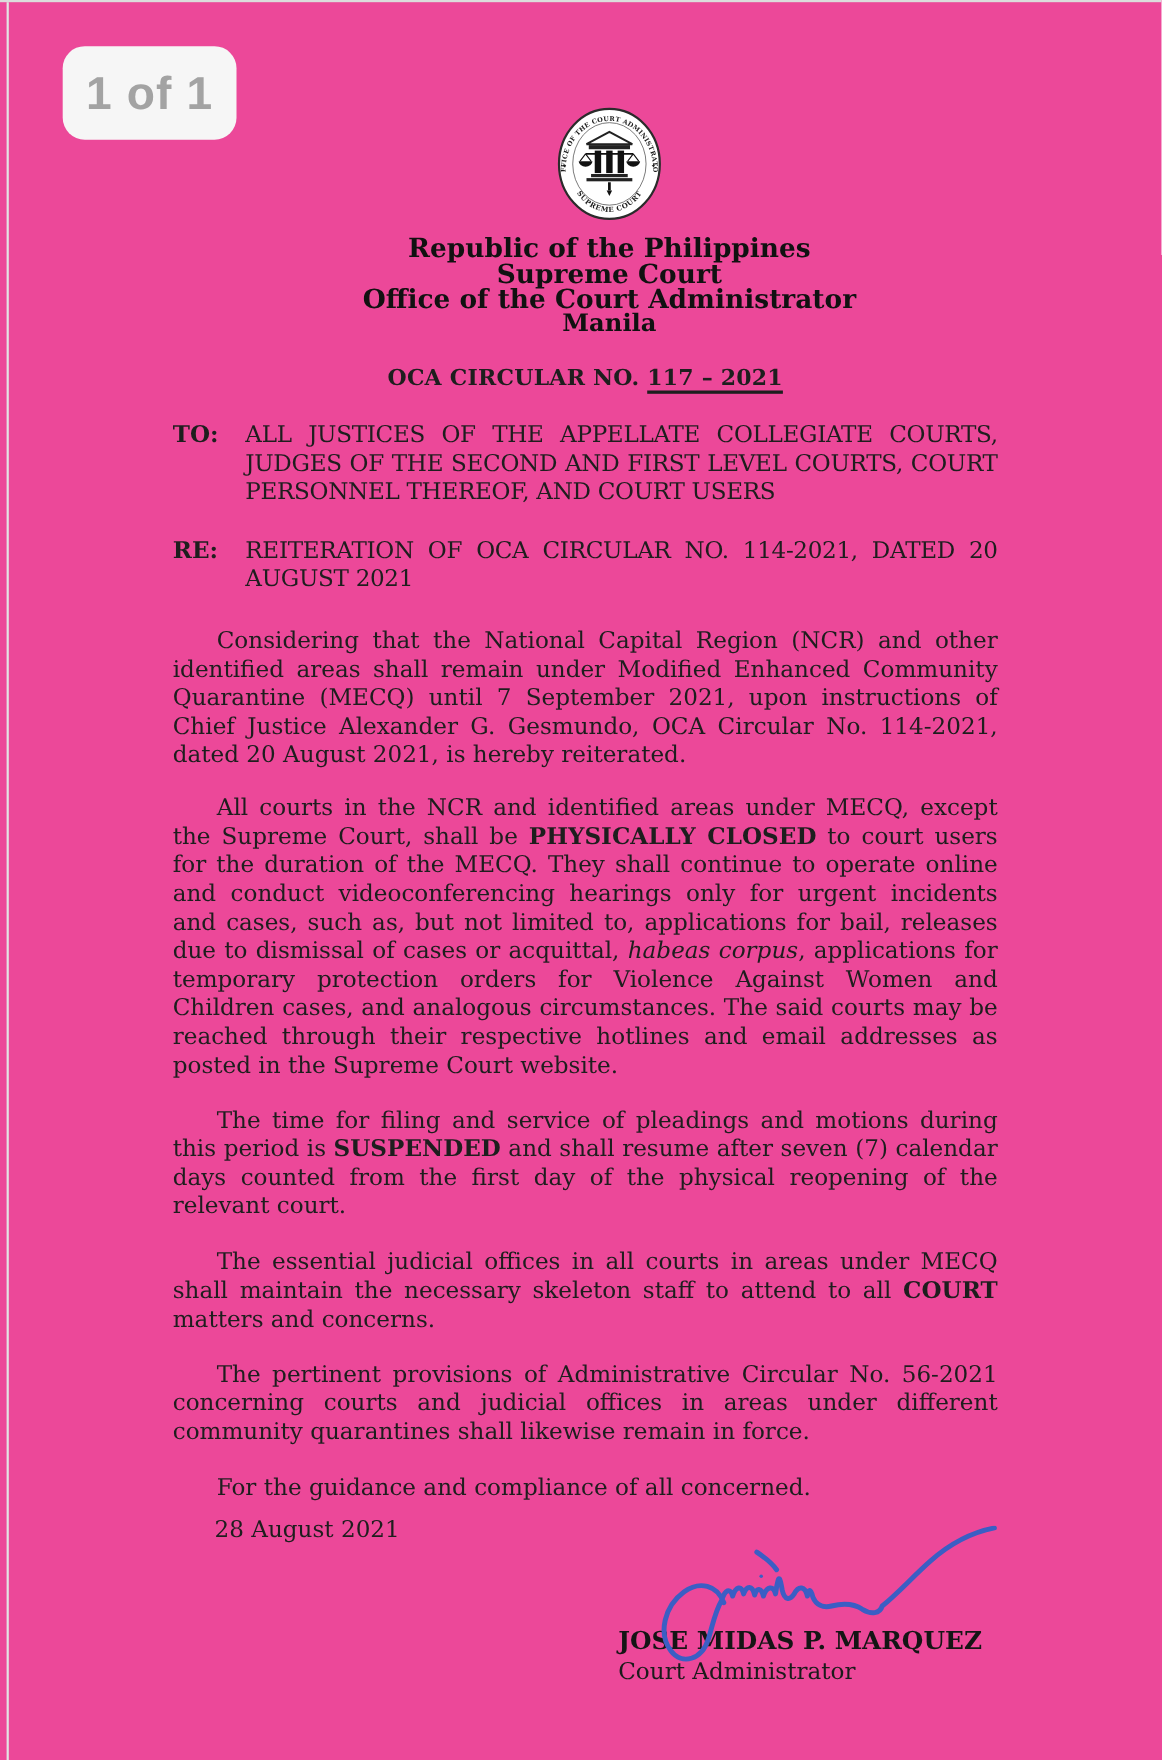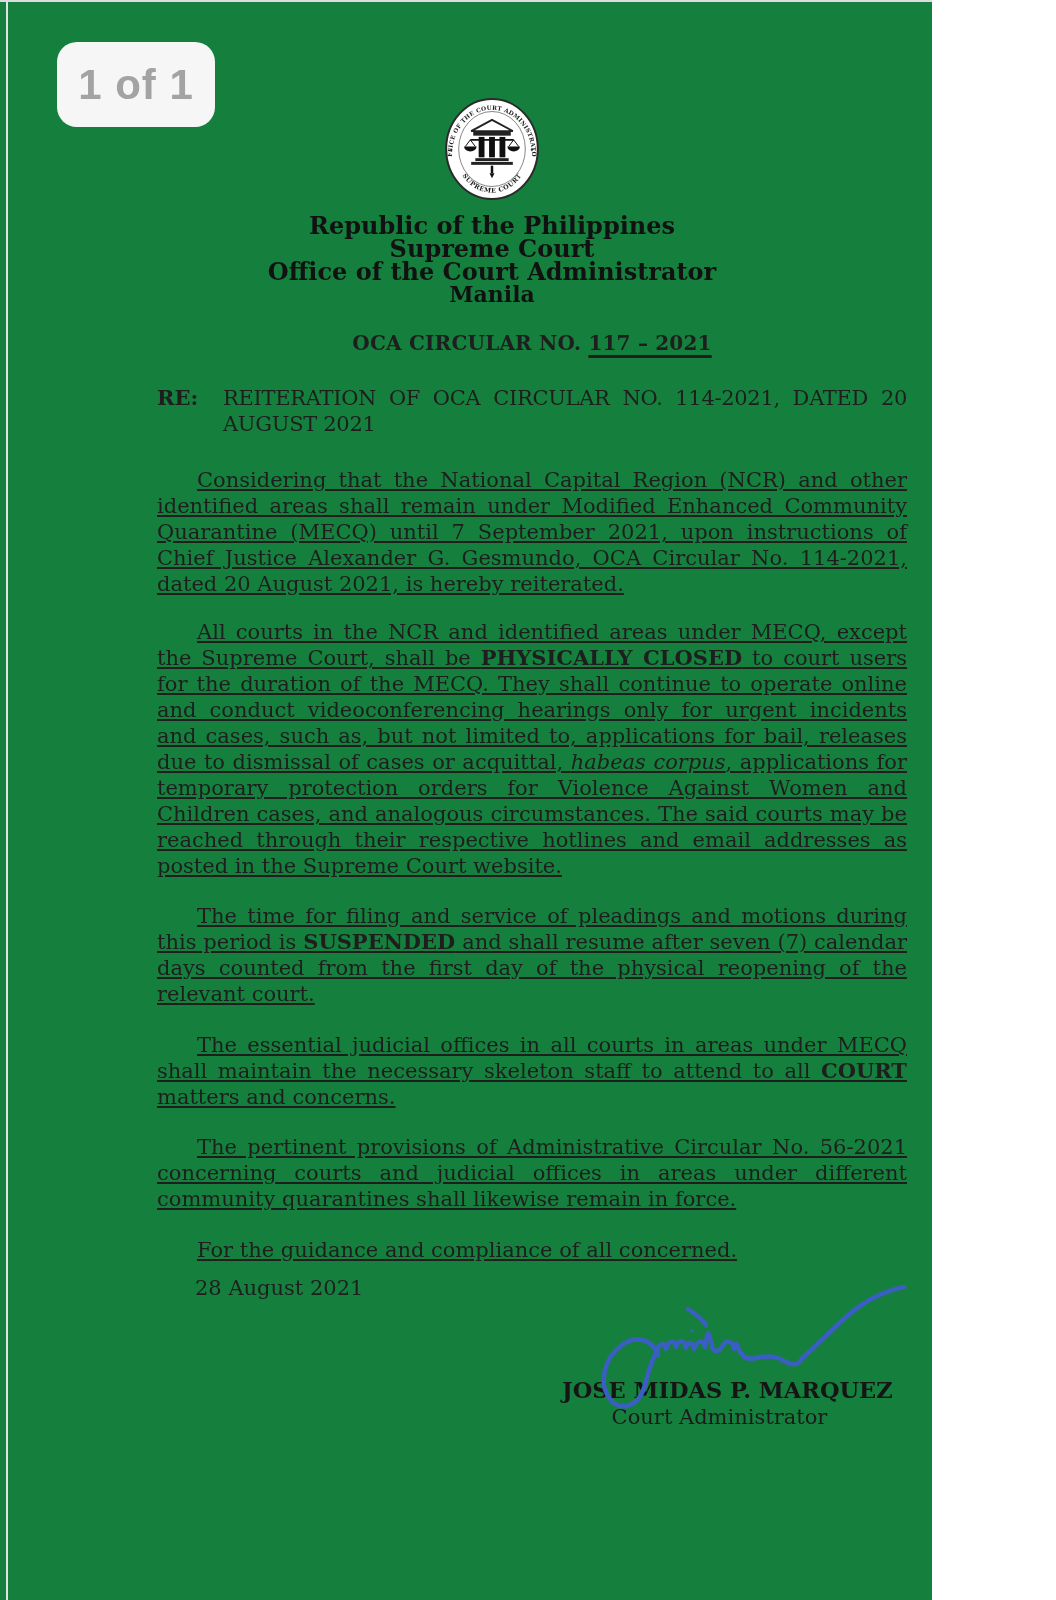--- a/index.html
+++ b/index.html
@@ -1,19 +1,19 @@
 <!DOCTYPE html>
 <html><head>
 <meta charset="utf-8">
 <style>
   html,body{margin:0;padding:0;background:#ffffff;}
   .page{
     position:relative;
-    width:932px;height:1600px;
-    background:#15803d;
+    width:1056px;height:1600px;
+    background:#ec4899;
     overflow:hidden;
     font-family:"DejaVu Serif", serif;
     color:#1e1e1e;
   }
   .edge-top{position:absolute;top:0;left:0;right:0;height:2px;background:#dcdcdc;}
   .edge-left{position:absolute;top:2px;left:6px;width:2px;height:1598px;background:#e3e3e3;}
 
   .page-badge{
     position:absolute;left:57px;top:42px;width:158px;height:85px;
     background:#f6f6f6;border-radius:20px;
@@ -34,35 +34,35 @@
   .content{margin-left:157px;width:750px;font-size:21px;line-height:26px;}
   .circ-title{margin-top:22px;text-align:center;font-weight:700;font-size:20px;line-height:30px;letter-spacing:0.2px;}
   .circ-num{text-decoration:underline;text-decoration-thickness:2.5px;text-underline-offset:5px;}
 
   .addr{display:flex;}
   .addr-to{margin-top:24px;}
   .addr-re{margin-top:27px;}
   .addr-label{width:66px;flex:none;font-weight:700;}
   .addr-body{flex:1;text-align:justify;letter-spacing:-0.3px;}
 
-  .para{margin:24px 0 0;text-align:justify;text-indent:40px;text-decoration:underline;}
+  .para{margin:24px 0 0;text-align:justify;text-indent:40px;}
   .para-1{margin-top:30px;}
   .para-2{margin-top:22px;}
   .para-4{margin-top:25px;}
   .para-6{margin-top:25px;}
   .date-line{margin-top:12px;text-indent:38px;}
 
   .sig-block{position:relative;height:200px;margin-top:0;}
   .sig-name{
     position:absolute;left:405px;top:76px;width:315px;
     text-align:center;font-weight:700;font-size:22.5px;white-space:nowrap;color:#151515;
   }
   .sig-title{
     position:absolute;left:405px;top:103px;width:315px;
-    text-align:center;font-size:21px;white-space:nowrap;color:#1b1b1b;
+    font-size:21px;white-space:nowrap;color:#1b1b1b;
   }
   .sig-svg{position:absolute;left:415px;top:-16px;width:345px;height:150px;z-index:3;}
 </style>
 </head>
 <body>
 
 <div class="page">
   <div class="edge-top"></div>
   <div class="edge-left"></div>
 
@@ -104,20 +104,24 @@
     <div class="bl bl1">Republic of the Philippines</div>
     <div class="bl bl2">Supreme Court</div>
     <div class="bl bl3">Office of the Court Administrator</div>
     <div class="bl bl4">Manila</div>
   </div>
 
   <div class="content">
 
     <div class="circ-title"><span>OCA CIRCULAR NO. </span><span class="circ-num">117 – 2021</span></div>
 
+    <div class="addr addr-to">
+      <div class="addr-label">TO:</div>
+      <div class="addr-body">ALL JUSTICES OF THE APPELLATE COLLEGIATE COURTS, JUDGES OF THE SECOND AND FIRST LEVEL COURTS, COURT PERSONNEL THEREOF, AND COURT USERS</div>
+    </div>
 
     <div class="addr addr-re">
       <div class="addr-label">RE:</div>
       <div class="addr-body">REITERATION OF OCA CIRCULAR NO. 114-2021, DATED 20 AUGUST 2021</div>
     </div>
 
     <p class="para para-1">Considering that the National Capital Region (NCR) and other identified areas shall remain under Modified Enhanced Community Quarantine (MECQ) until 7 September 2021, upon instructions of Chief Justice Alexander G. Gesmundo, OCA Circular No. 114-2021, dated 20 August 2021, is hereby reiterated.</p>
 
     <p class="para para-2"><span>All courts in the NCR and identified areas under MECQ, except the Supreme Court, shall be </span><b>PHYSICALLY CLOSED</b><span> to court users for the duration of the MECQ. They shall continue to operate online and conduct videoconferencing hearings only for urgent incidents and cases, such as, but not limited to, applications for bail, releases due to dismissal of cases or acquittal, </span><i>habeas corpus</i><span>, applications for temporary protection orders for Violence Against Women and Children cases, and analogous circumstances. The said courts may be reached through their respective hotlines and email addresses as posted in the Supreme Court website.</span></p>
 

